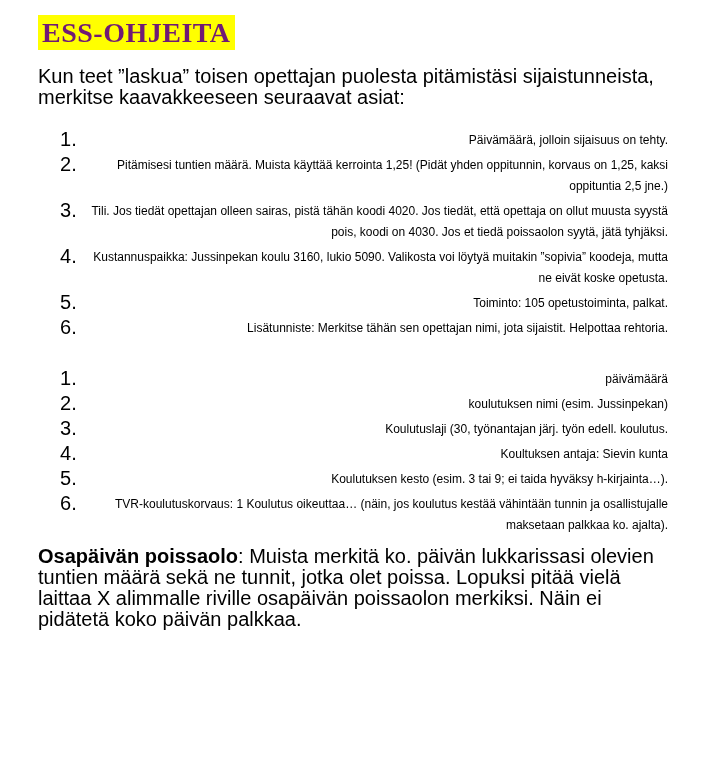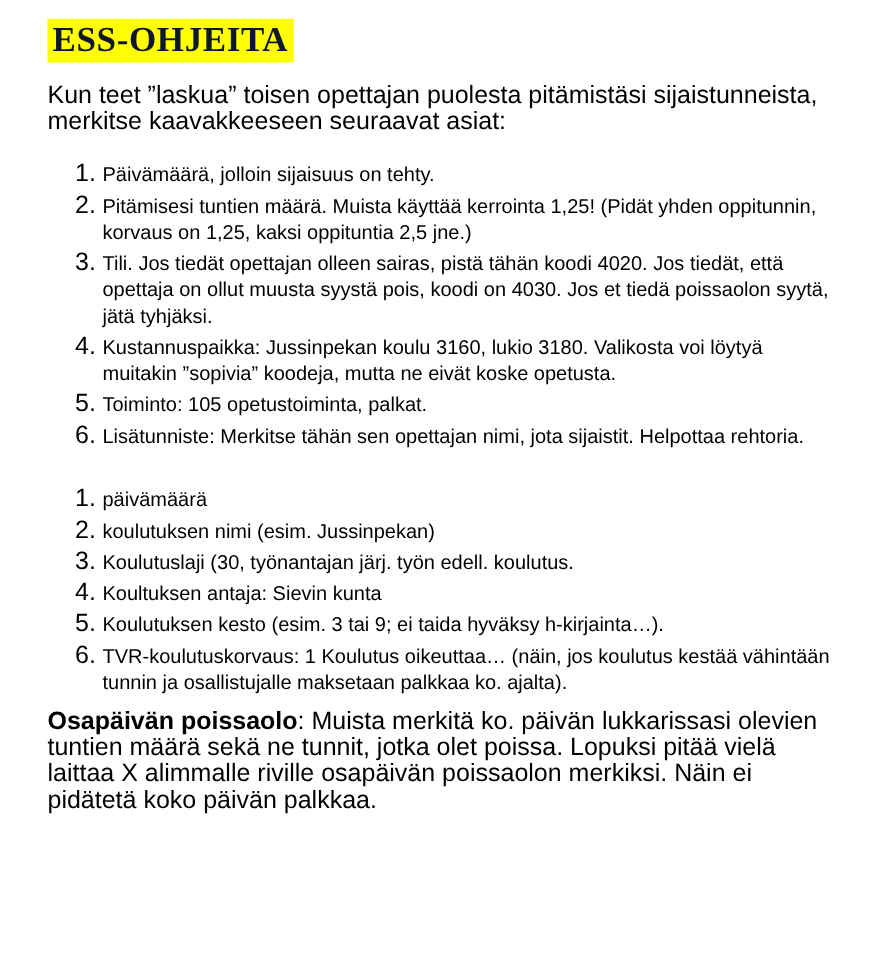--- a/index.html
+++ b/index.html
@@ -10,38 +10,39 @@
 
   .title-row { margin: 0 0 16px 0; }
   .title {
     display: inline-block;
     font-family: "Liberation Serif", "DejaVu Serif", serif;
     font-weight: bold;
     font-size: 28px;
     line-height: 35px;
     padding: 0 4px;
     letter-spacing: 0.5px;
-    color: #0f172a;
+    color: #701a75;
   }
 
   .para { font-size: 20px; line-height: 21px; margin: 0 0 22px 0; }
   .para .lead { font-weight: bold; }
 
   ol.numlist {
     list-style: none;
     counter-reset: n;
     margin: 0 0 30px 0;
     padding: 0 0 0 44px;
   }
   ol.numlist.second { margin-bottom: 10px; }
   ol.numlist li {
-    font-size: 16px;
+    font-size: 12px;
     line-height: 21px;
     position: relative;
     margin-bottom: 4px;
+    text-align: right;
   }
   ol.numlist li::before {
     counter-increment: n;
     content: counter(n) ".";
     position: absolute;
     left: -22px;
     top: -2px;
     font-size: 20px;
     line-height: 22px;
   }
@@ -56,21 +57,21 @@
   <div class="title-row">
     <span class="title" style="background: rgb(255, 255, 0);">ESS-OHJEITA</span>
   </div>
 
   <p class="para">Kun teet ”laskua” toisen opettajan puolesta pitämistäsi sijaistunneista, merkitse kaavakkeeseen seuraavat asiat:</p>
 
   <ol class="numlist">
     <li>Päivämäärä, jolloin sijaisuus on tehty.</li>
     <li>Pitämisesi tuntien määrä. Muista käyttää kerrointa 1,25! (Pidät yhden oppitunnin, korvaus on 1,25, kaksi oppituntia 2,5 jne.)</li>
     <li>Tili. Jos tiedät opettajan olleen sairas, pistä tähän koodi 4020. Jos tiedät, että opettaja on ollut muusta syystä pois, koodi on 4030. Jos et tiedä poissaolon syytä, jätä tyhjäksi.</li>
-    <li>Kustannuspaikka: Jussinpekan koulu 3160, lukio 3180. Valikosta voi löytyä muitakin ”sopivia” koodeja, mutta ne eivät koske opetusta.</li>
+    <li>Kustannuspaikka: Jussinpekan koulu 3160, lukio 5090. Valikosta voi löytyä muitakin ”sopivia” koodeja, mutta ne eivät koske opetusta.</li>
     <li>Toiminto: 105 opetustoiminta, palkat.</li>
     <li>Lisätunniste: Merkitse tähän sen opettajan nimi, jota sijaistit. Helpottaa rehtoria.</li>
   </ol>
 
 
   <ol class="numlist second">
     <li>päivämäärä</li>
     <li>koulutuksen nimi (esim. Jussinpekan)</li>
     <li>Koulutuslaji (30, työnantajan järj. työn edell. koulutus.</li>
     <li>Koultuksen antaja: Sievin kunta</li>

